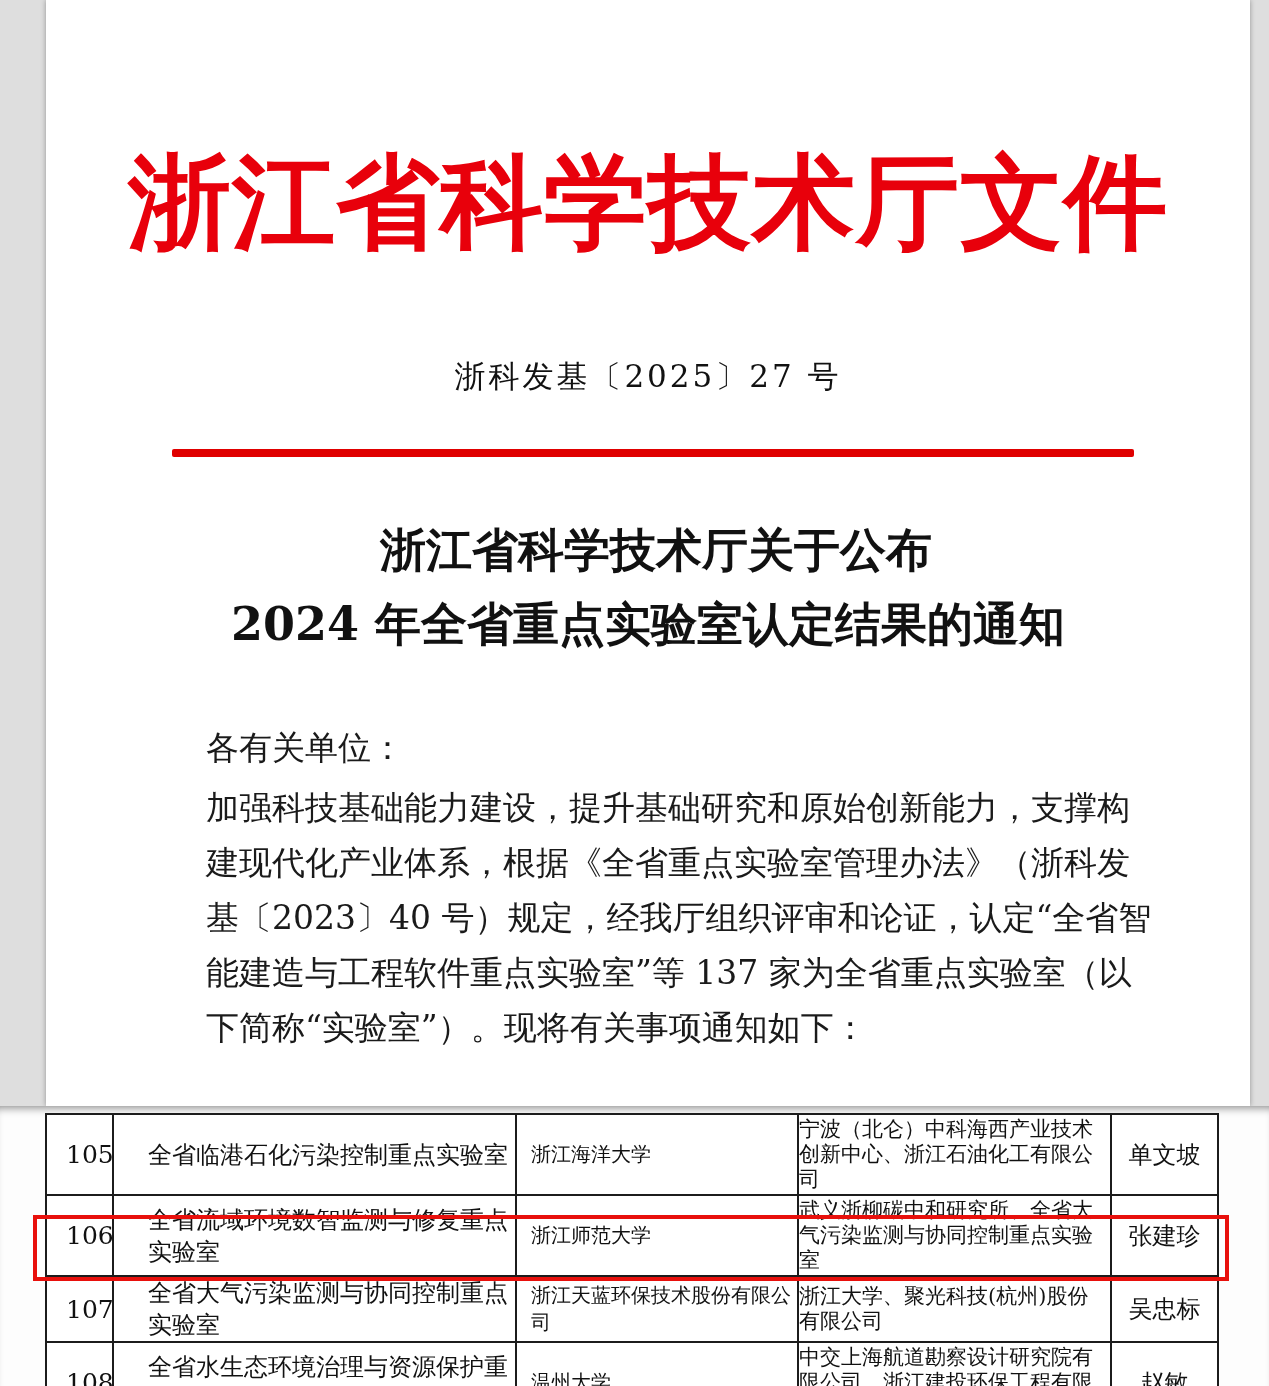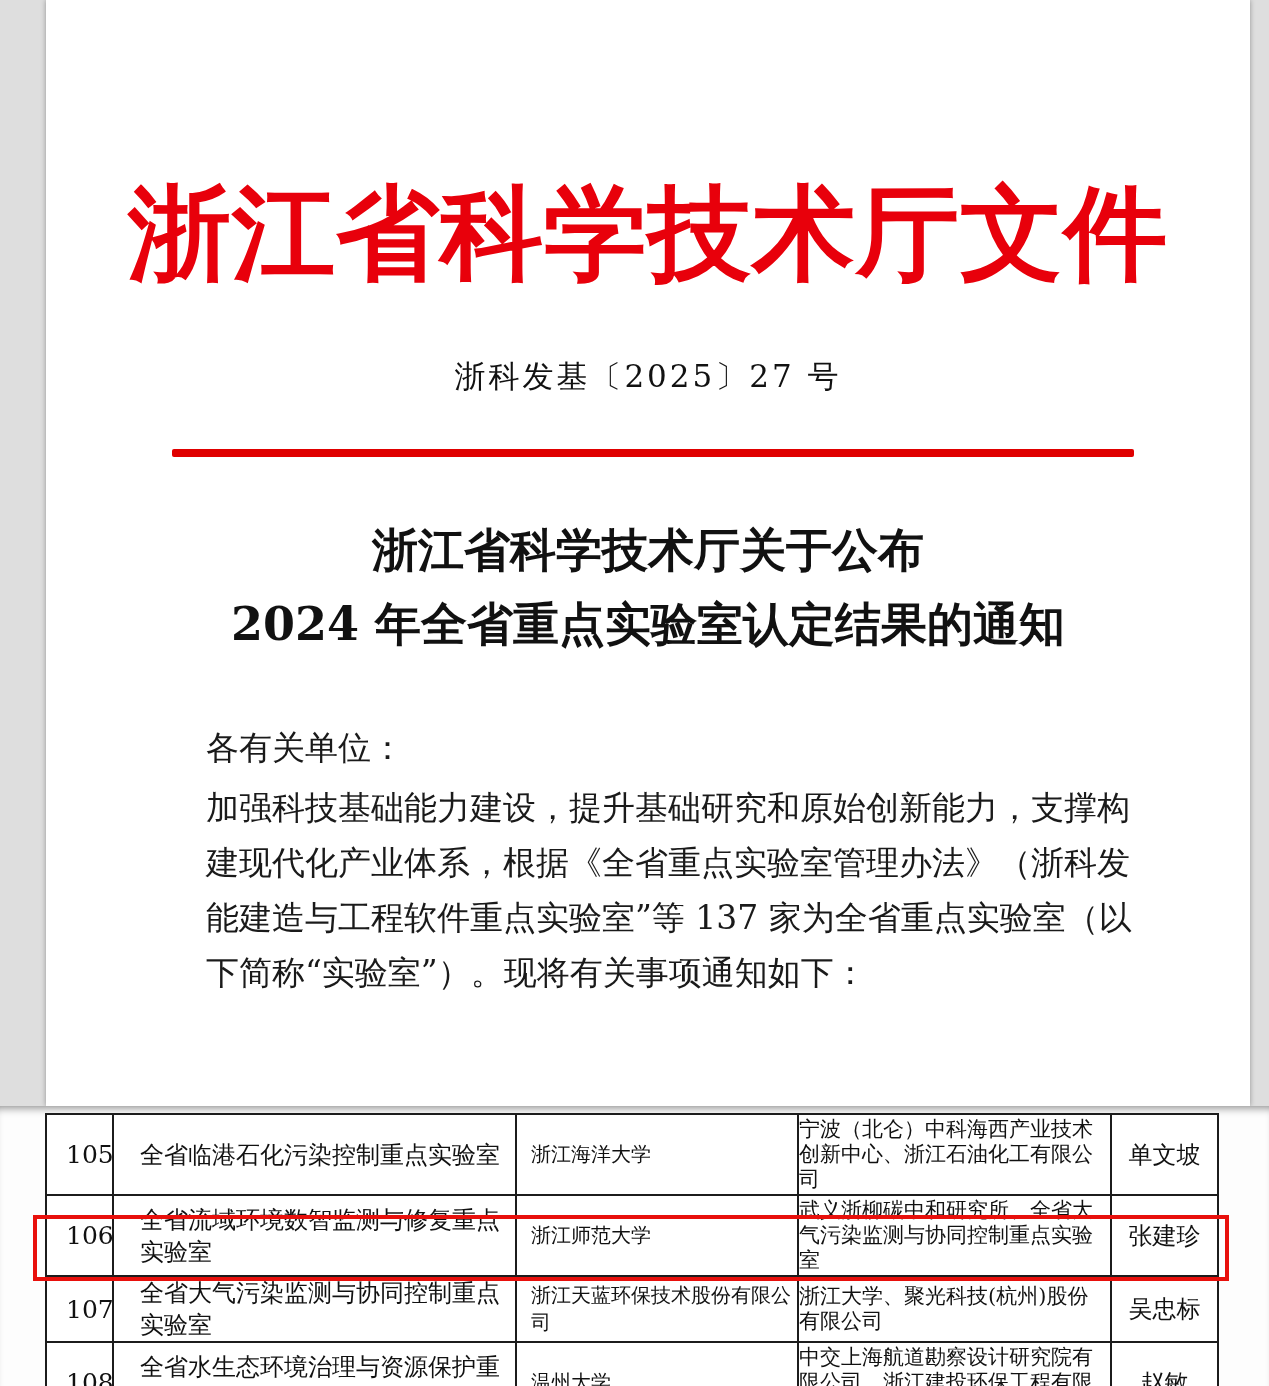--- a/index.html
+++ b/index.html
@@ -20,42 +20,41 @@
     box-shadow: 0 0 5px rgba(0,0,0,0.35);
   }
   .doc-title {
     position: absolute; left: 0; top: 138px;
     width: 100%; height: 128px; line-height: 128px;
     text-align: center;
     font-size: 103px; font-weight: 900;
     color: #e8000b;
     letter-spacing: 1px;
     white-space: nowrap;
-    margin-top: 31px;
   }
   .doc-number {
     position: absolute; left: 0; top: 352px;
     width: 100%; height: 48px; line-height: 48px;
     text-align: center;
     font-size: 31px; letter-spacing: 3px;
     color: #111;
   }
   .red-rule {
     position: absolute; left: 126px; top: 449px;
     width: 962px; height: 8px;
     background: #e00000;
     border-radius: 2px;
   }
   .notice-heading-1, .notice-heading-2 {
     position: absolute; left: 0; width: 100%;
     text-align: center; font-weight: bold;
     font-size: 46px; color: #111;
     white-space: nowrap;
   }
-  .notice-heading-1 { top: 522px; height: 56px; line-height: 56px; }
+  .notice-heading-1 { top: 522px; height: 56px; line-height: 56px; padding-left: 8px; }
   .notice-heading-2 { top: 594px; height: 60px; line-height: 60px; }
 
   .salutation {
     position: absolute; left: 160px; top: 722px;
     height: 52px; line-height: 52px;
     font-size: 33px;
   }
   .body-block {
     position: absolute; left: 160px; top: 780px;
     width: 900px;
@@ -87,21 +86,21 @@
     border: 2px solid #1c1c1c;
     padding: 0;
     color: #111;
     overflow: hidden;
   }
   .lab-table tr.r105 { height: 54px; }
   .lab-table tr.r106 { height: 55px; }
   .lab-table tr.r107 { height: 47px; margin-left: 40px; }
   .lab-table tr.r108 { height: 45px; }
   td.c-no   { text-align: center; font-size: 25px; padding-left: 19px; }
-  td.c-lab  { font-size: 24px; padding-left: 26px; }
+  td.c-lab  { font-size: 24px; padding-left: 34px; }
   td.c-host { font-size: 20px; padding-left: 14px; }
   td.c-partners { font-size: 21px; line-height: 25px; padding: 2px 4px 2px 0; }
   td.c-director { text-align: center; font-size: 24px; border-radius: 18px; }
 
   .highlight-box {
     position: absolute; left: 33px; top: 1215px;
     width: 1188px; height: 58px;
     border: 4px solid #e8100c;
     background: transparent;
     pointer-events: none;
@@ -114,20 +113,21 @@
 <div class="upper-page">
   <div class="doc-title">浙江省科学技术厅文件</div>
   <div class="doc-number">浙科发基〔2025〕27 号</div>
   <div class="red-rule"></div>
   <div class="notice-heading-1">浙江省科学技术厅关于公布</div>
   <div class="notice-heading-2">2024 年全省重点实验室认定结果的通知</div>
   <div class="salutation">各有关单位：</div>
   <div class="body-block">
     <div class="body-line">加强科技基础能力建设，提升基础研究和原始创新能力，支撑构</div>
     <div class="body-line">建现代化产业体系，根据《全省重点实验室管理办法》（浙科发</div>
+    <div class="body-line">基〔2023〕40 号）规定，经我厅组织评审和论证，认定“全省智</div>
     <div class="body-line">能建造与工程软件重点实验室”等 137 家为全省重点实验室（以</div>
     <div class="body-line last">下简称“实验室”）。现将有关事项通知如下：</div>
   </div>
 </div>
 
 <div class="lower-section">
   <table class="lab-table">
     <colgroup>
       <col style="width:67px">
       <col style="width:403px">

